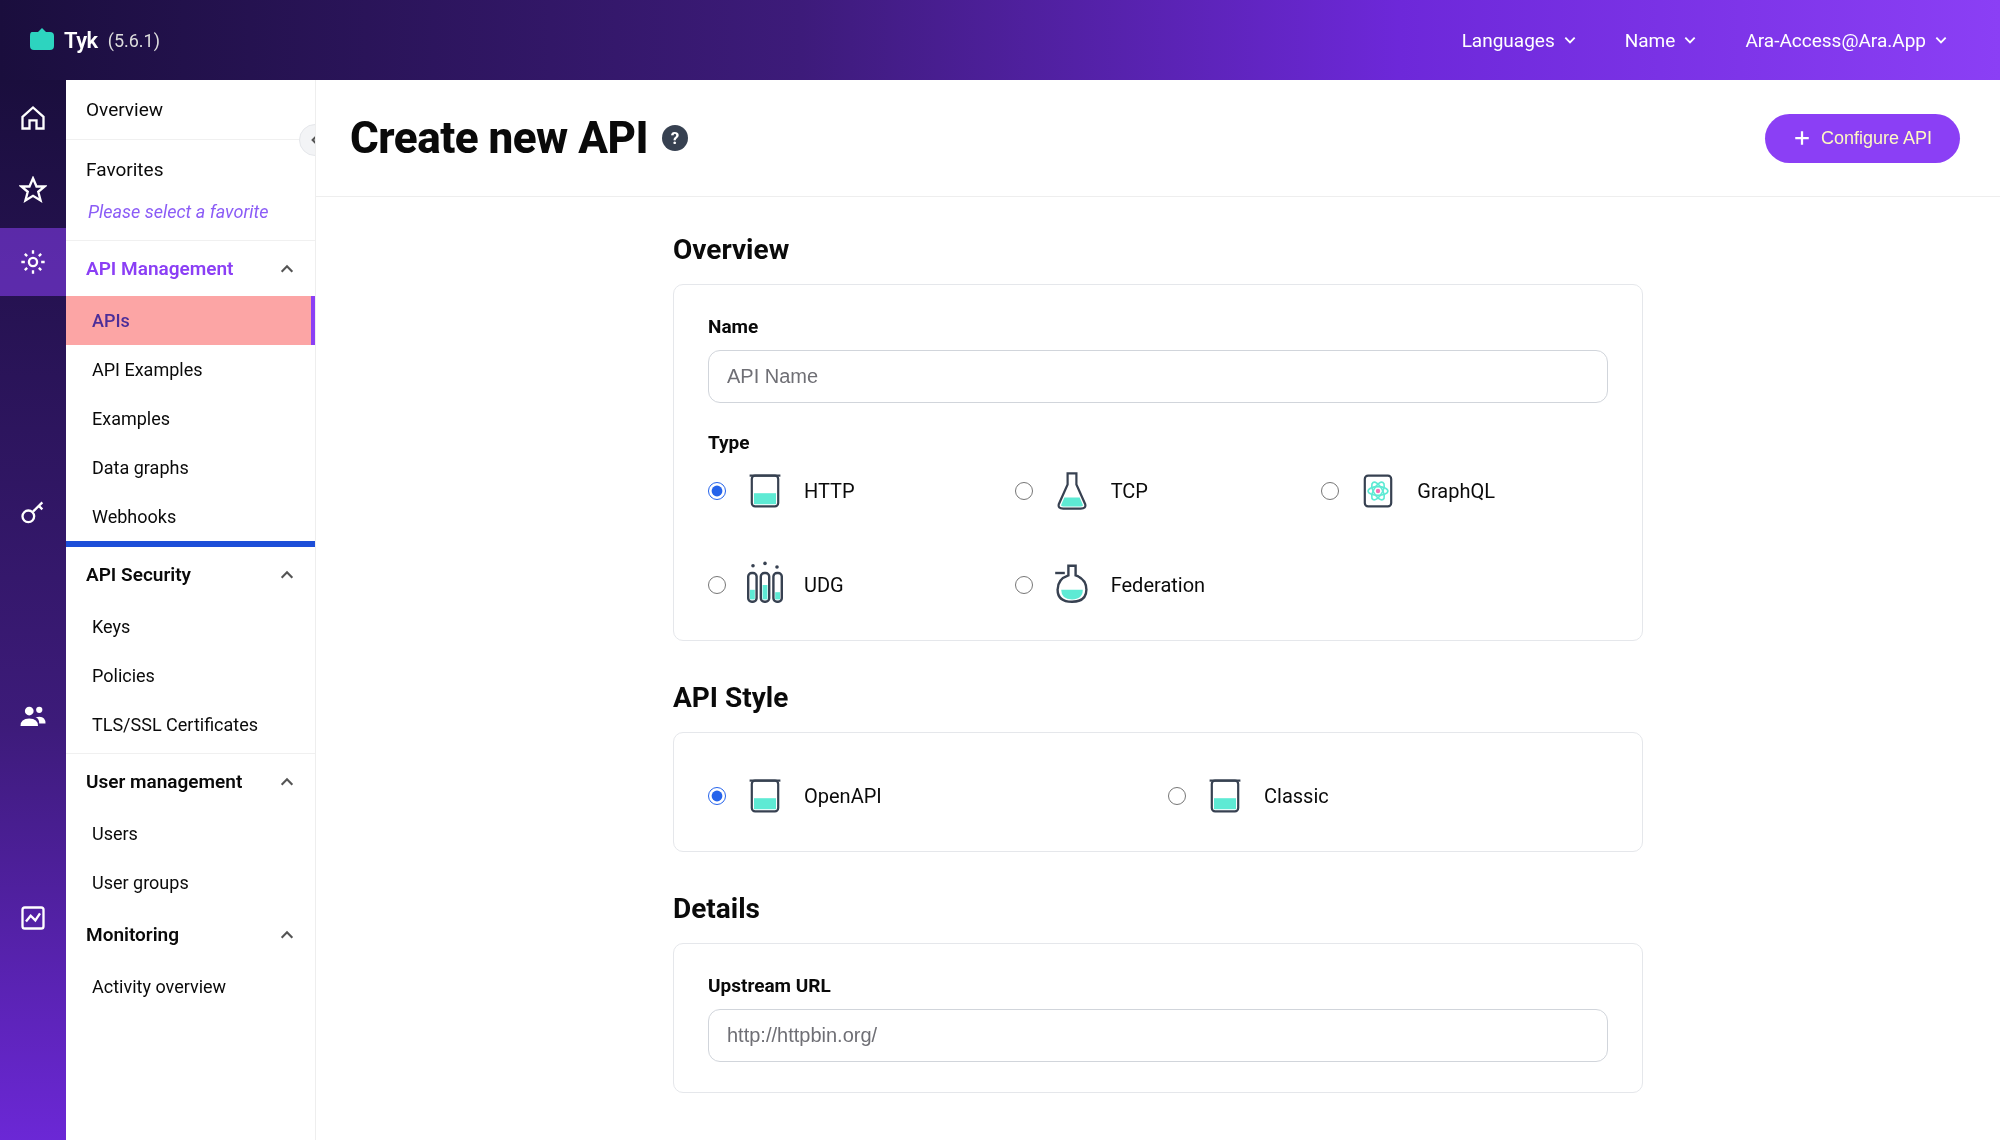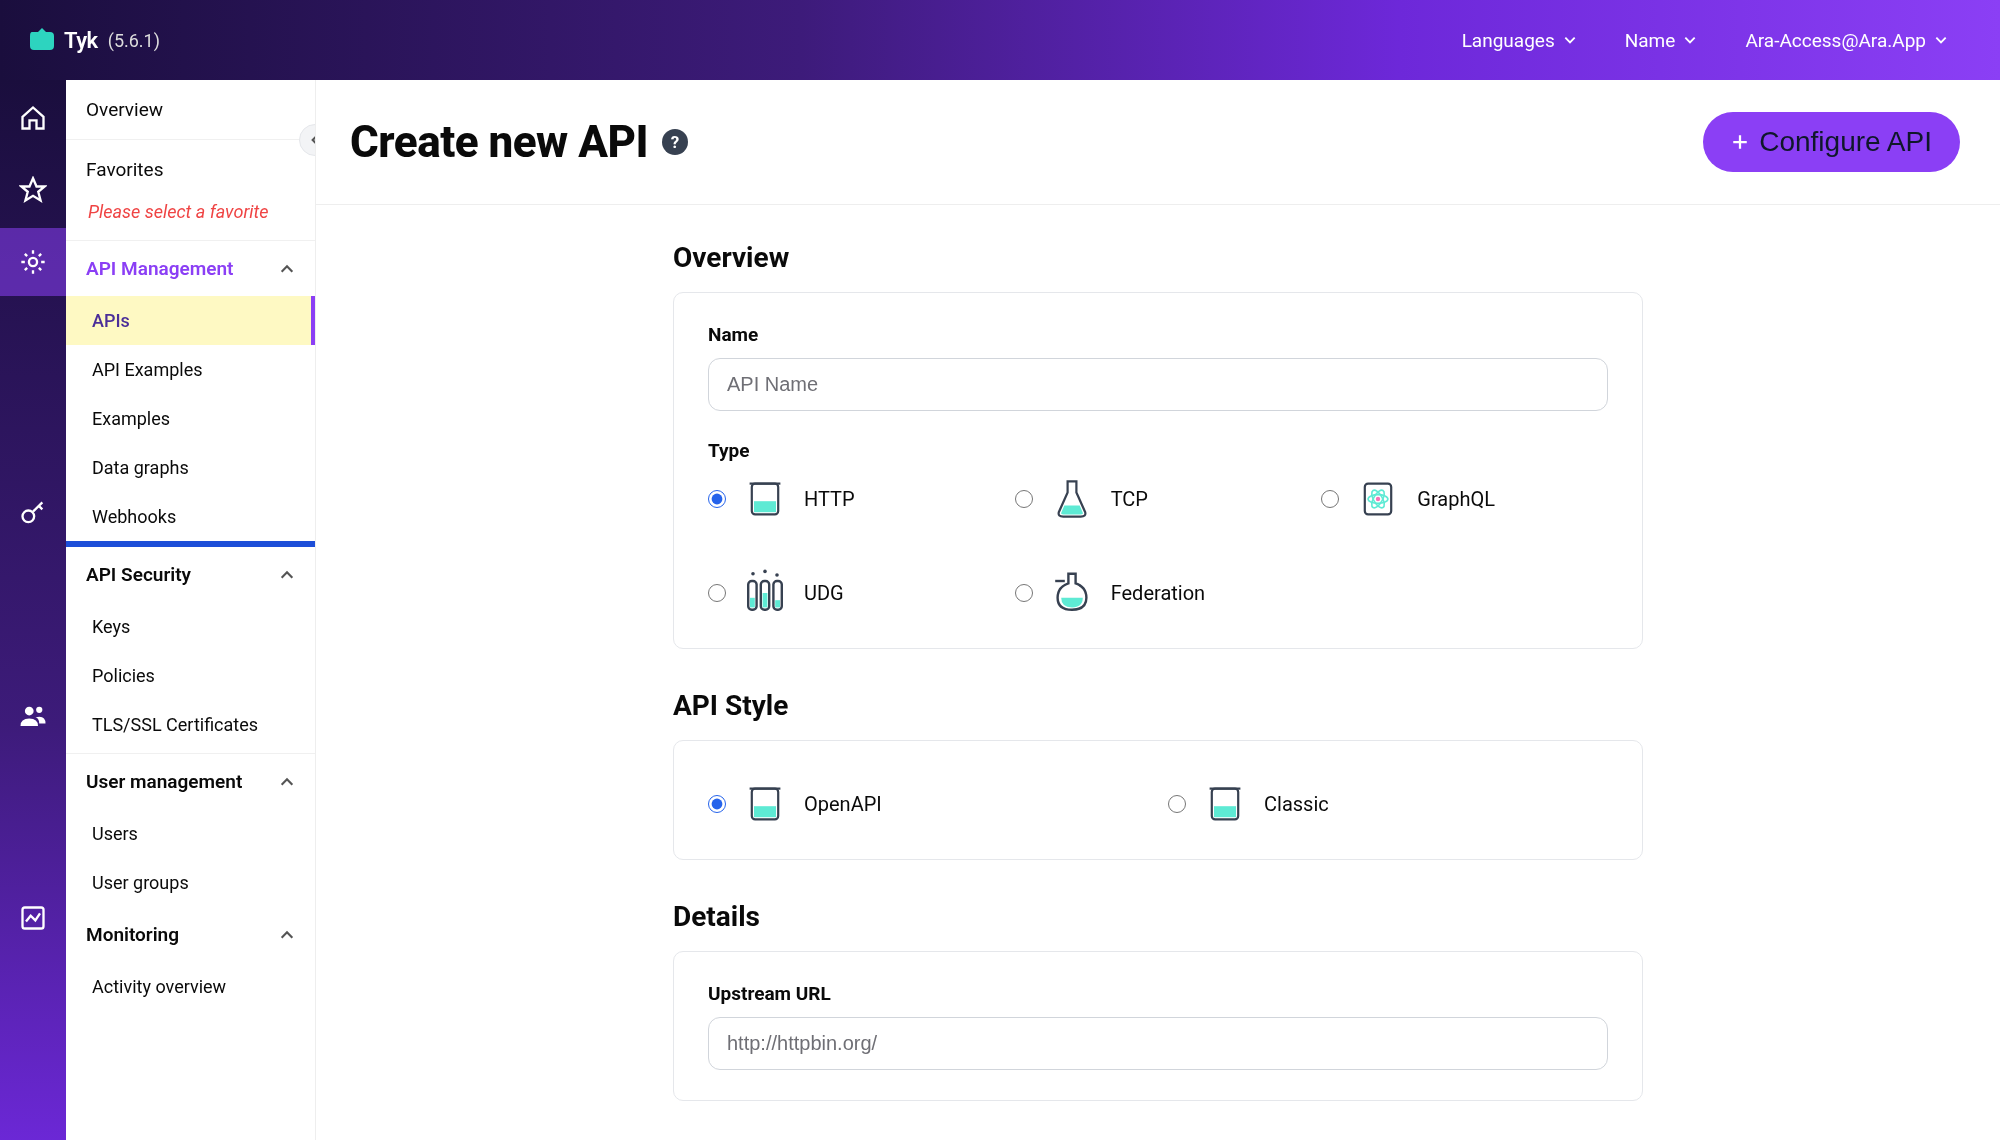--- a/index.html
+++ b/index.html
@@ -17,32 +17,32 @@
 .layout { display: flex; height: calc(1140px - 64px); }
 
 .icon-rail { width: 66px; background: linear-gradient(180deg, #1a0e3d 0%, #3d1b7a 60%, #6d28d9 100%); display: flex; flex-direction: column; align-items: center; padding-top: 22px; gap: 40px; }
 .rail-icon { width: 32px; height: 32px; color: #fff; display: flex; align-items: center; justify-content: center; cursor: pointer; position: relative; }
 .rail-icon.active::before { content:""; position:absolute; left:-17px; top:-18px; bottom:-18px; right:-17px; background: rgba(139,63,245,0.55); border-radius: 0; }
 .rail-icon.active svg { position: relative; z-index: 1; }
 
 .sidebar { width: 250px; background: #fff; border-right: 1px solid #eee; overflow-y: auto; position: relative; }
 .collapse-btn { position: absolute; right: -16px; top: 44px; width: 32px; height: 32px; border-radius: 50%; background: #f3f4f6; display: flex; align-items: center; justify-content: center; cursor: pointer; z-index: 5; border: 1px solid #e5e7eb; }
 .side-item { padding: 18px 20px; font-size: 19px; border-bottom: 1px solid #f0f0f0; cursor: pointer; }
-.side-favhint { padding: 14px 22px 18px; font-style: italic; color: #ef4444; font-size: 18px; border-bottom: 1px solid #f0f0f0; }
+.side-favhint { padding: 14px 22px 18px; font-style: italic; color: #8b5cf6; font-size: 18px; border-bottom: 1px solid #f0f0f0; }
 .side-section { padding: 16px 20px; font-size: 19px; font-weight: 600; display: flex; justify-content: space-between; align-items: center; cursor: pointer; }
 .side-section.accent { color: #8b3ff5; }
 .side-sub { padding: 14px 20px 14px 26px; font-size: 18px; cursor: pointer; }
-.side-sub.active { background: #fef9c3; border-right: 4px solid #8b3ff5; color: #4b2e99; font-weight: 500; }
+.side-sub.active { background: #fca5a5; border-right: 4px solid #8b3ff5; color: #4b2e99; font-weight: 500; }
 
 .main { flex: 1; background: #fff; overflow-y: auto; }
 .page-header { display: flex; align-items: center; justify-content: space-between; padding: 32px 40px 32px 34px; border-bottom: 1px solid #eee; }
 .page-title-wrap { display: flex; align-items: center; gap: 14px; }
 .page-title { font-size: 44px; font-weight: 800; letter-spacing: -0.5px; }
 .help-badge { width: 26px; height: 26px; border-radius: 50%; background: #374151; color: #fff; display: flex; align-items: center; justify-content: center; font-size: 17px; font-weight: 700; }
-.primary-btn { background: #8b3ff5; color: #0f172a; border: none; border-radius: 999px; padding: 14px 28px; font-size: 28px; font-weight: 500; display: flex; align-items: center; gap: 10px; cursor: pointer; }
+.primary-btn { background: #8b3ff5; color: #fef9c3; border: none; border-radius: 999px; padding: 14px 28px; font-size: 18px; font-weight: 500; display: flex; align-items: center; gap: 10px; cursor: pointer; }
 
 .content { max-width: 1050px; margin: 36px auto 0; padding: 0 40px 60px; }
 .section-title { font-size: 28px; font-weight: 700; margin-bottom: 18px; }
 .card { border: 1px solid #e5e7eb; border-radius: 10px; padding: 30px 34px; margin-bottom: 40px; }
 .field-label { font-size: 19px; font-weight: 700; margin-bottom: 12px; }
 .text-input { width: 100%; padding: 14px 18px; font-size: 20px; border: 1px solid #d1d5db; border-radius: 12px; color: #111; }
 .text-input::placeholder { color: #6f6f75; }
 .type-grid { display: grid; grid-template-columns: repeat(3, 1fr); row-gap: 44px; column-gap: 20px; margin-top: 8px; }
 .type-row2 { display: grid; grid-template-columns: 1fr 1fr; gap: 20px; margin-top: 8px; }
 .type-opt { display: flex; align-items: center; gap: 14px; cursor: pointer; }

